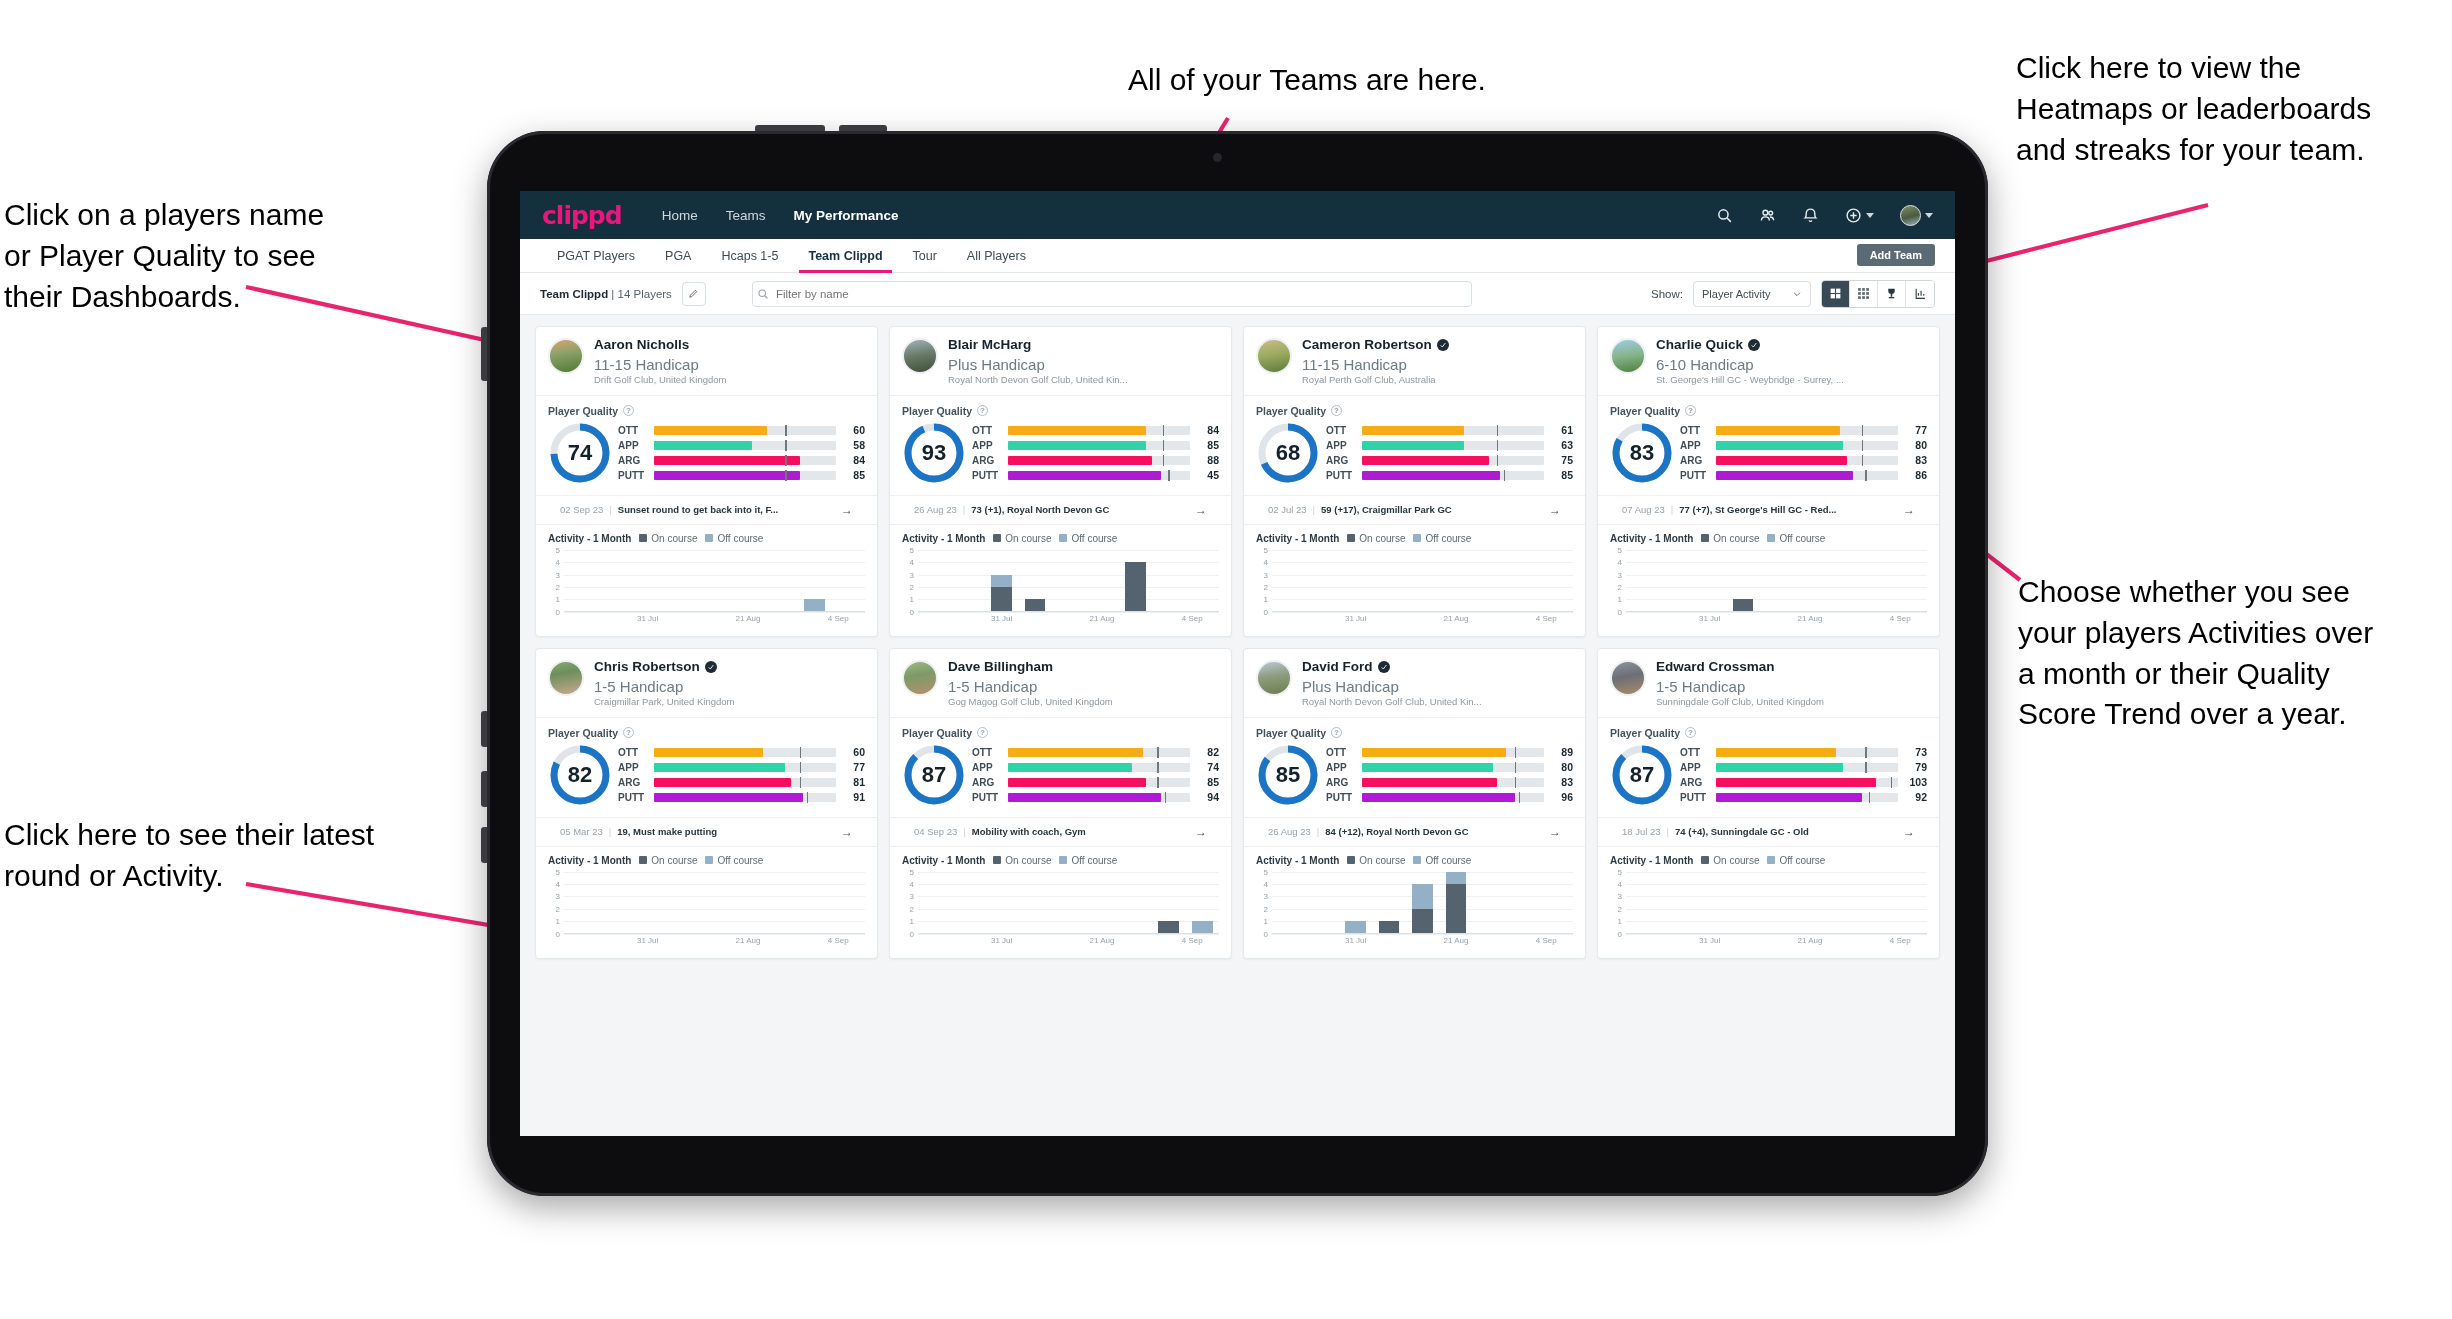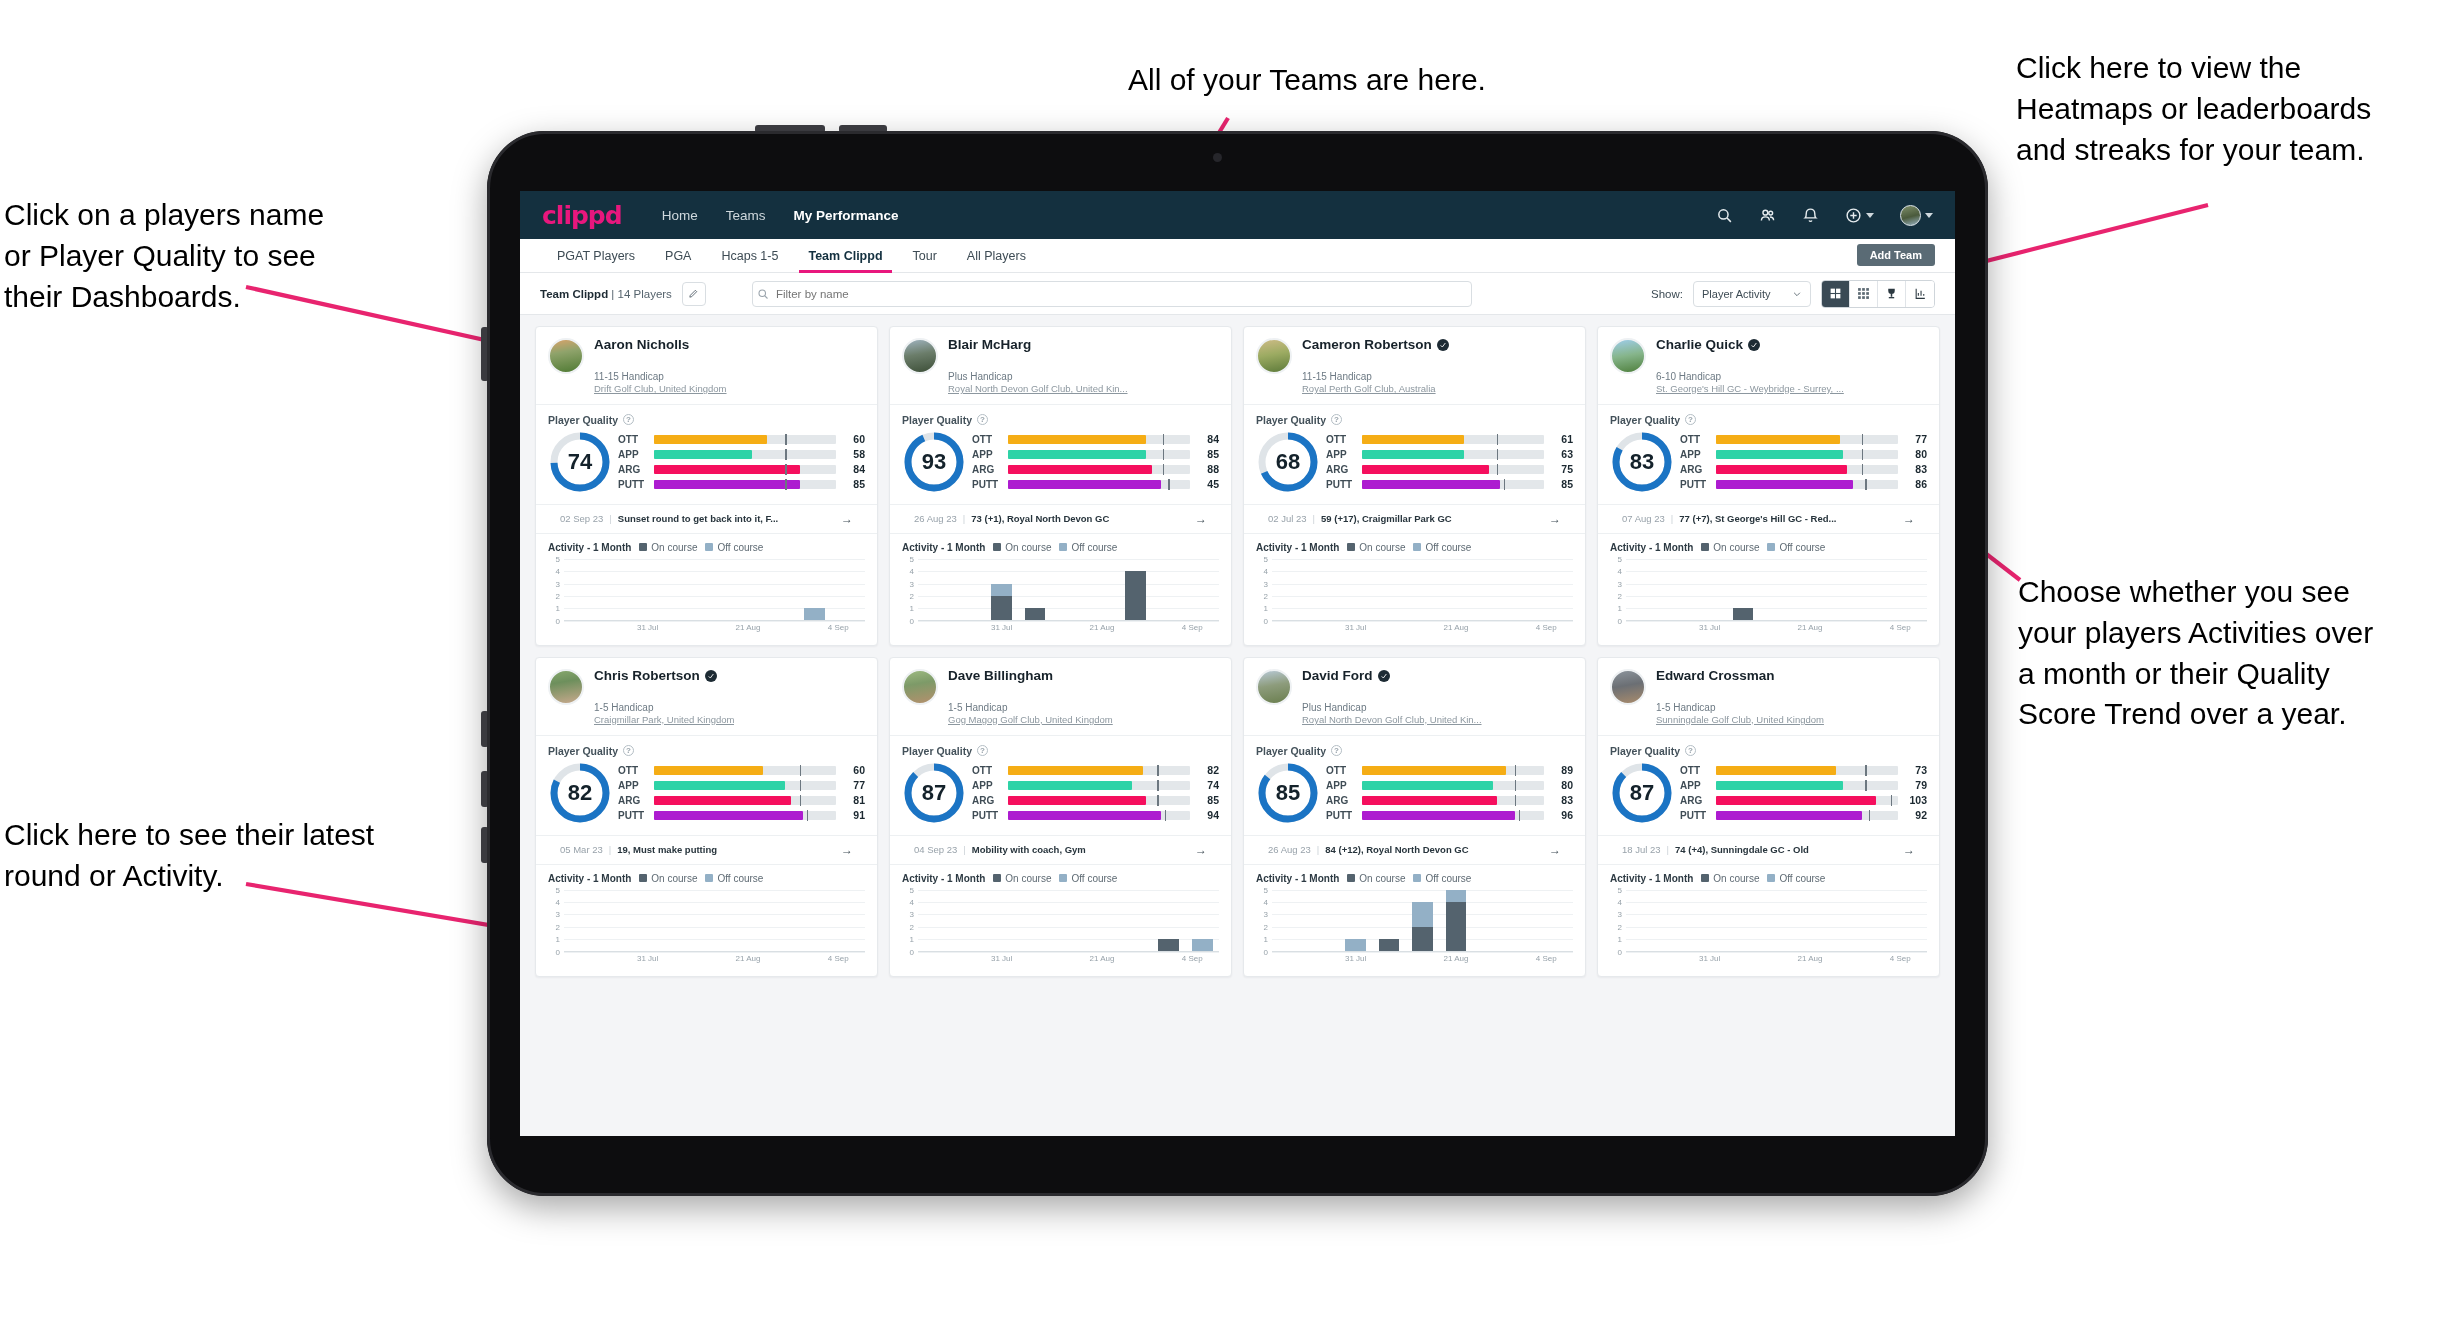--- a/index.html
+++ b/index.html
@@ -127,22 +127,22 @@
     background:#ffffff; border:1px solid #e6e9ec; border-radius:4px; overflow:hidden;
     box-shadow:0 1px 2px rgba(16,24,32,.05);
   }
   .card-head { display:flex; gap:10px; padding:11px 12px 10px; align-items:flex-start; }
   .pavatar {
     width:36px;height:36px;border-radius:50%;flex:none;border:2px solid #eef1f3;
     background-size:cover;
   }
   .pname { font-size:13.5px; font-weight:700; color:#17222a; display:flex; align-items:center; gap:5px; line-height:1.1;}
   .vbadge { width:12px;height:12px;border-radius:50%;background:#1d2b34;display:flex;align-items:center;justify-content:center;flex:none;}
-  .phcap { font-size:10px; color:#6d7a84; margin-top:18px; }
-  .pclub { font-size:9.5px; color:#8c979f; margin-top:1px; white-space:nowrap; overflow:hidden; text-overflow:ellipsis; max-width:210px;text-decoration:underline;}
+  .phcap { font-size:15px; color:#6d7a84; margin-top:3px; }
+  .pclub { font-size:9.5px; color:#8c979f; margin-top:1px; white-space:nowrap; overflow:hidden; text-overflow:ellipsis; max-width:210px;}
   .divider { height:1px; background:#edf0f2; }
 
   .pq-wrap { padding:9px 12px 6px; }
   .pq-title { font-size:10.5px; color:#43515a; display:flex; align-items:center; gap:5px; font-weight:600;}
   .qmark { width:11px;height:11px;border-radius:50%;border:1px solid #b4bec5;color:#97a2aa;
            font-size:8px;display:flex;align-items:center;justify-content:center; line-height:1;}
   .pq-body { display:flex; align-items:center; gap:6px; padding:4px 0 4px; }
   .ring { position:relative; width:64px; height:64px; flex:none; }
   .ring svg { transform:rotate(-90deg); display:block; }
   .ring-num {

